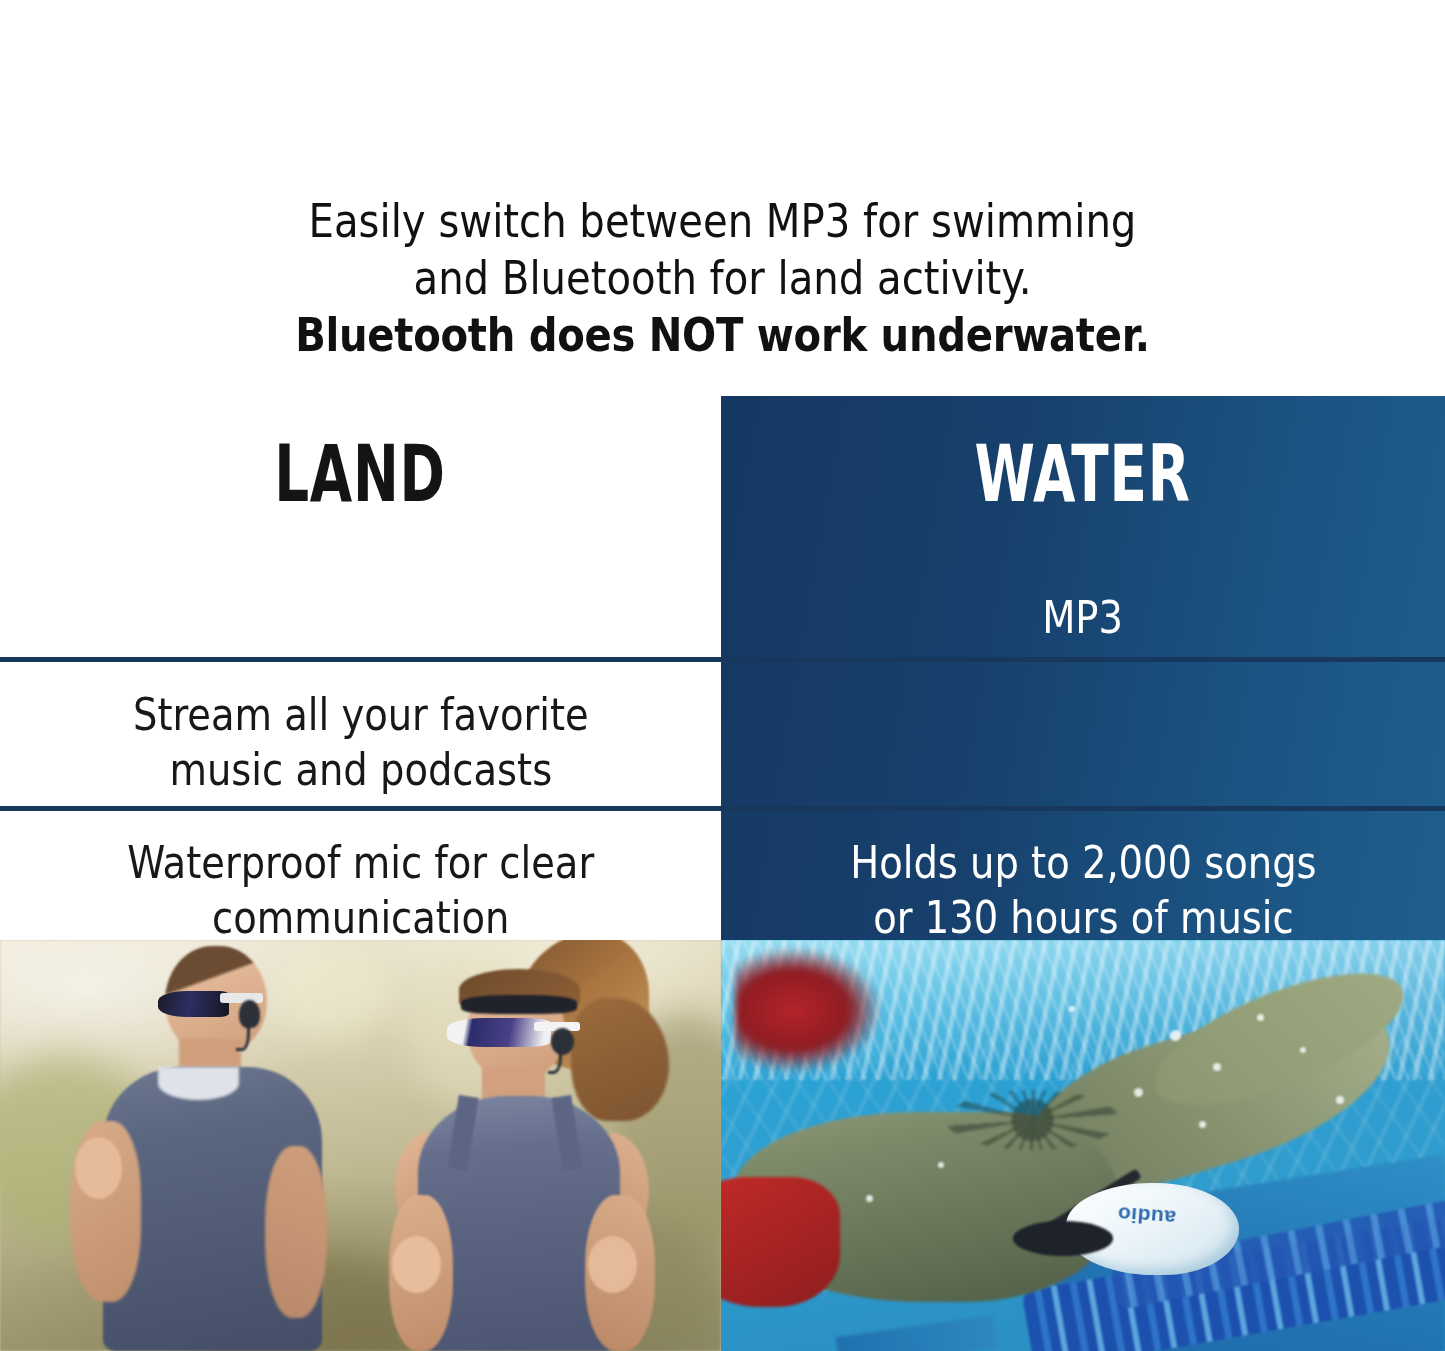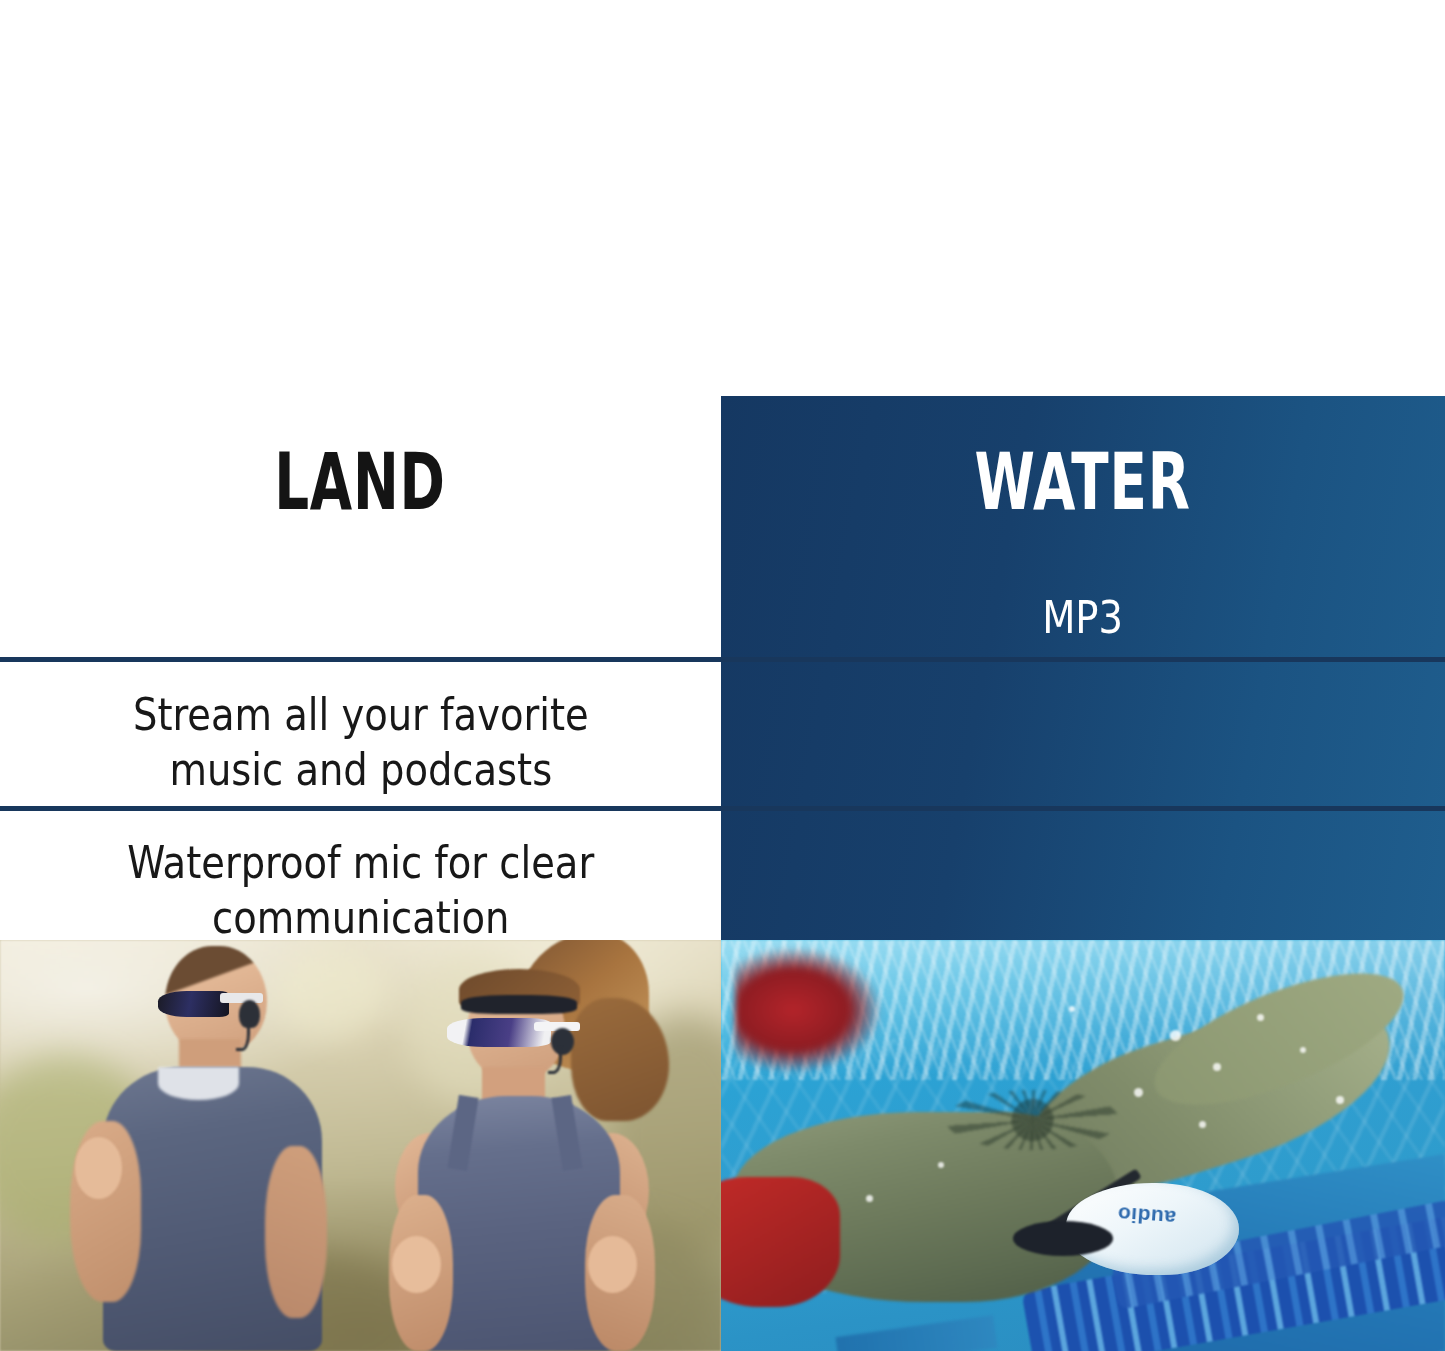--- a/index.html
+++ b/index.html
@@ -65,21 +65,21 @@
 
   .cell {
     position:absolute; left:0; width:100%;
     display:flex; align-items:center; justify-content:center;
     text-align:center;
     font-family:"Liberation Sans Narrow","DejaVu Sans Condensed","Liberation Sans", sans-serif;
     font-weight:400;
   }
 
   
-  .hdr { top:26px; height:120px; }
+  .hdr { top:18px; height:120px; }
   .hdr .hdr-txt {
     font-size:78px; line-height:78px; font-weight:700;
     letter-spacing:1px; transform:scaleX(0.78);
   }
   .col-land .hdr .hdr-txt { color:#141414; }
   .col-water .hdr .hdr-txt { color:#ffffff; }
 
   
   .r1 { top:178px; height:86px; }
   
@@ -385,20 +385,25 @@
     background:#23282f; transform:rotate(-32deg); border-radius:4px; filter:blur(1px);
   }
   .bubble { position:absolute; border-radius:50%; background:rgba(255,255,255,.8); filter:blur(.8px); }
 </style>
 </head>
 <body>
 
 <div class="page">
 
 
+  <div class="subtitle">
+    <div class="sub-line">Easily switch between MP3 for swimming</div>
+    <div class="sub-line">and Bluetooth for land activity.</div>
+    <div class="sub-line bold">Bluetooth does NOT work underwater.</div>
+  </div>
 
   <div class="table">
 
     <div class="col-land">
       <div class="cell hdr">
         <span class="hdr-txt">LAND</span>
       </div>
       <div class="cell r3">
         <span class="body-txt">
           <span>Waterproof mic for clear</span><br>
@@ -412,20 +417,26 @@
         </span>
       </div>
     </div>
 
     <div class="col-water">
       <div class="cell hdr">
         <span class="hdr-txt">WATER</span>
       </div>
       <div class="cell r1">
         <span class="body-txt">MP3</span>
+      </div>
+      <div class="cell r3">
+        <span class="body-txt">
+          <span>Holds up to 2,000 songs</span><br>
+          <span>or 130 hours of music</span>
+        </span>
       </div>
     </div>
 
     <div class="divider d1"></div>
     <div class="divider d2"></div>
   </div>
 
   <div class="photos">
 
     <div class="photo photo-left">

